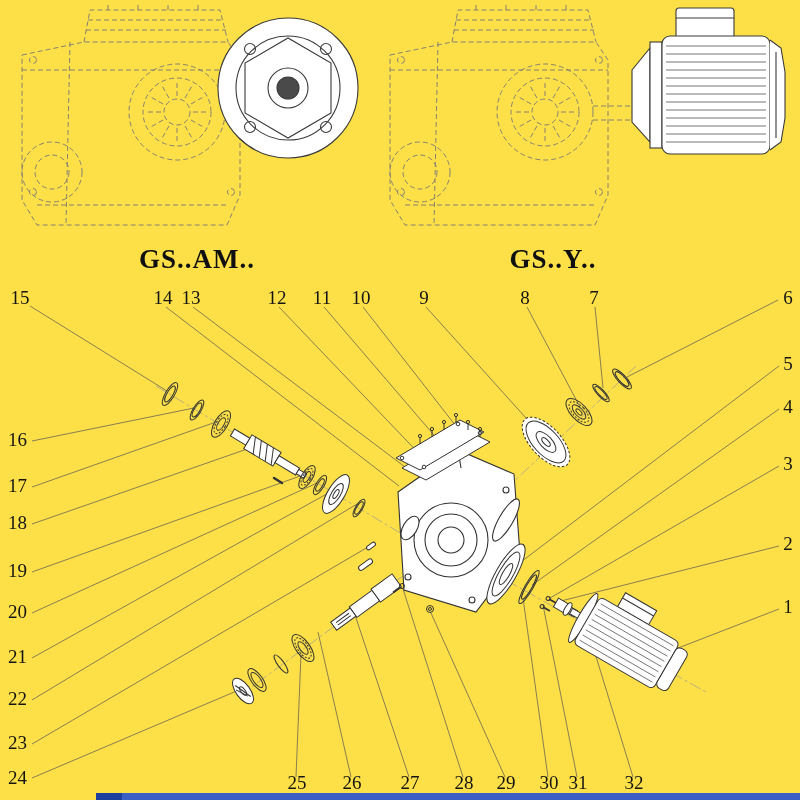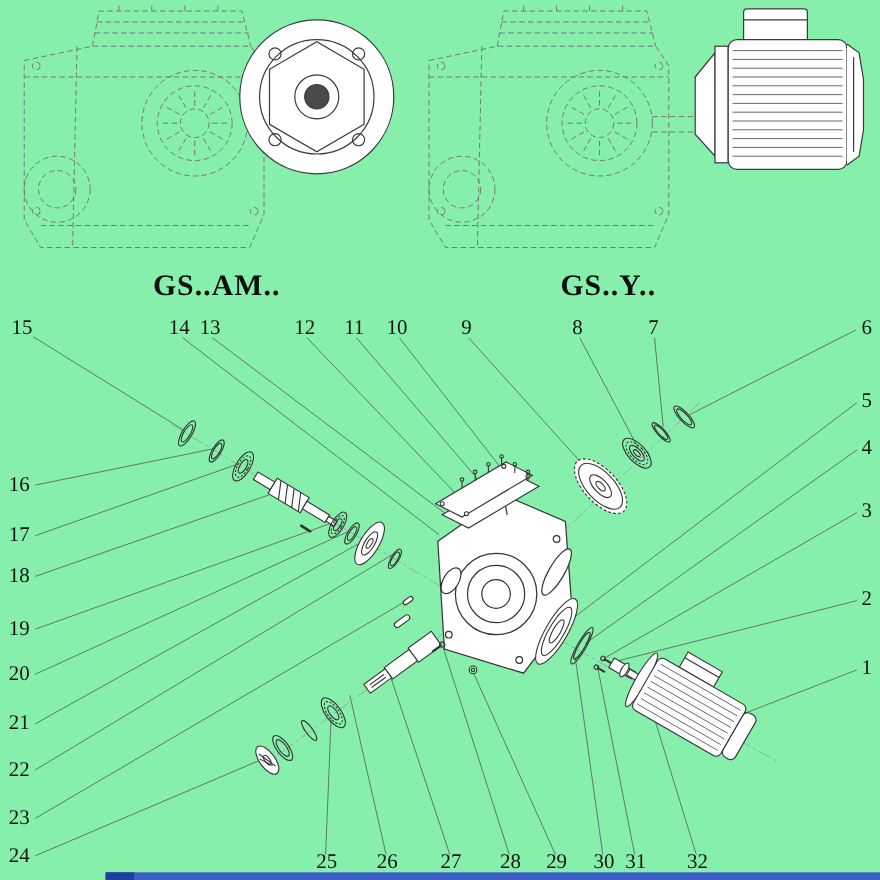--- a/index.html
+++ b/index.html
@@ -1,16 +1,16 @@
 <!DOCTYPE html>
 <html><head>
 <meta charset="utf-8">
 <style>
   html,body{margin:0;padding:0;background:#ffffff;}
-  .page{position:relative;width:800px;height:800px;background:#86efac;overflow:hidden;}
+  .page{position:relative;width:800px;height:800px;background:#fde047;overflow:hidden;}
   svg{display:block;}
   svg text{font-family:"Liberation Serif","DejaVu Serif",serif;stroke:none;}
   .callout{font-size:19px;fill:#141414;}
   .variant-label{font-size:27px;font-weight:bold;fill:#101010;letter-spacing:1px;}
 </style>
 </head>
 <body>
 
 <div class="page">
 <svg width="800" height="800" viewBox="0 0 800 800" xmlns="http://www.w3.org/2000/svg" xmlns:xlink="http://www.w3.org/1999/xlink">

